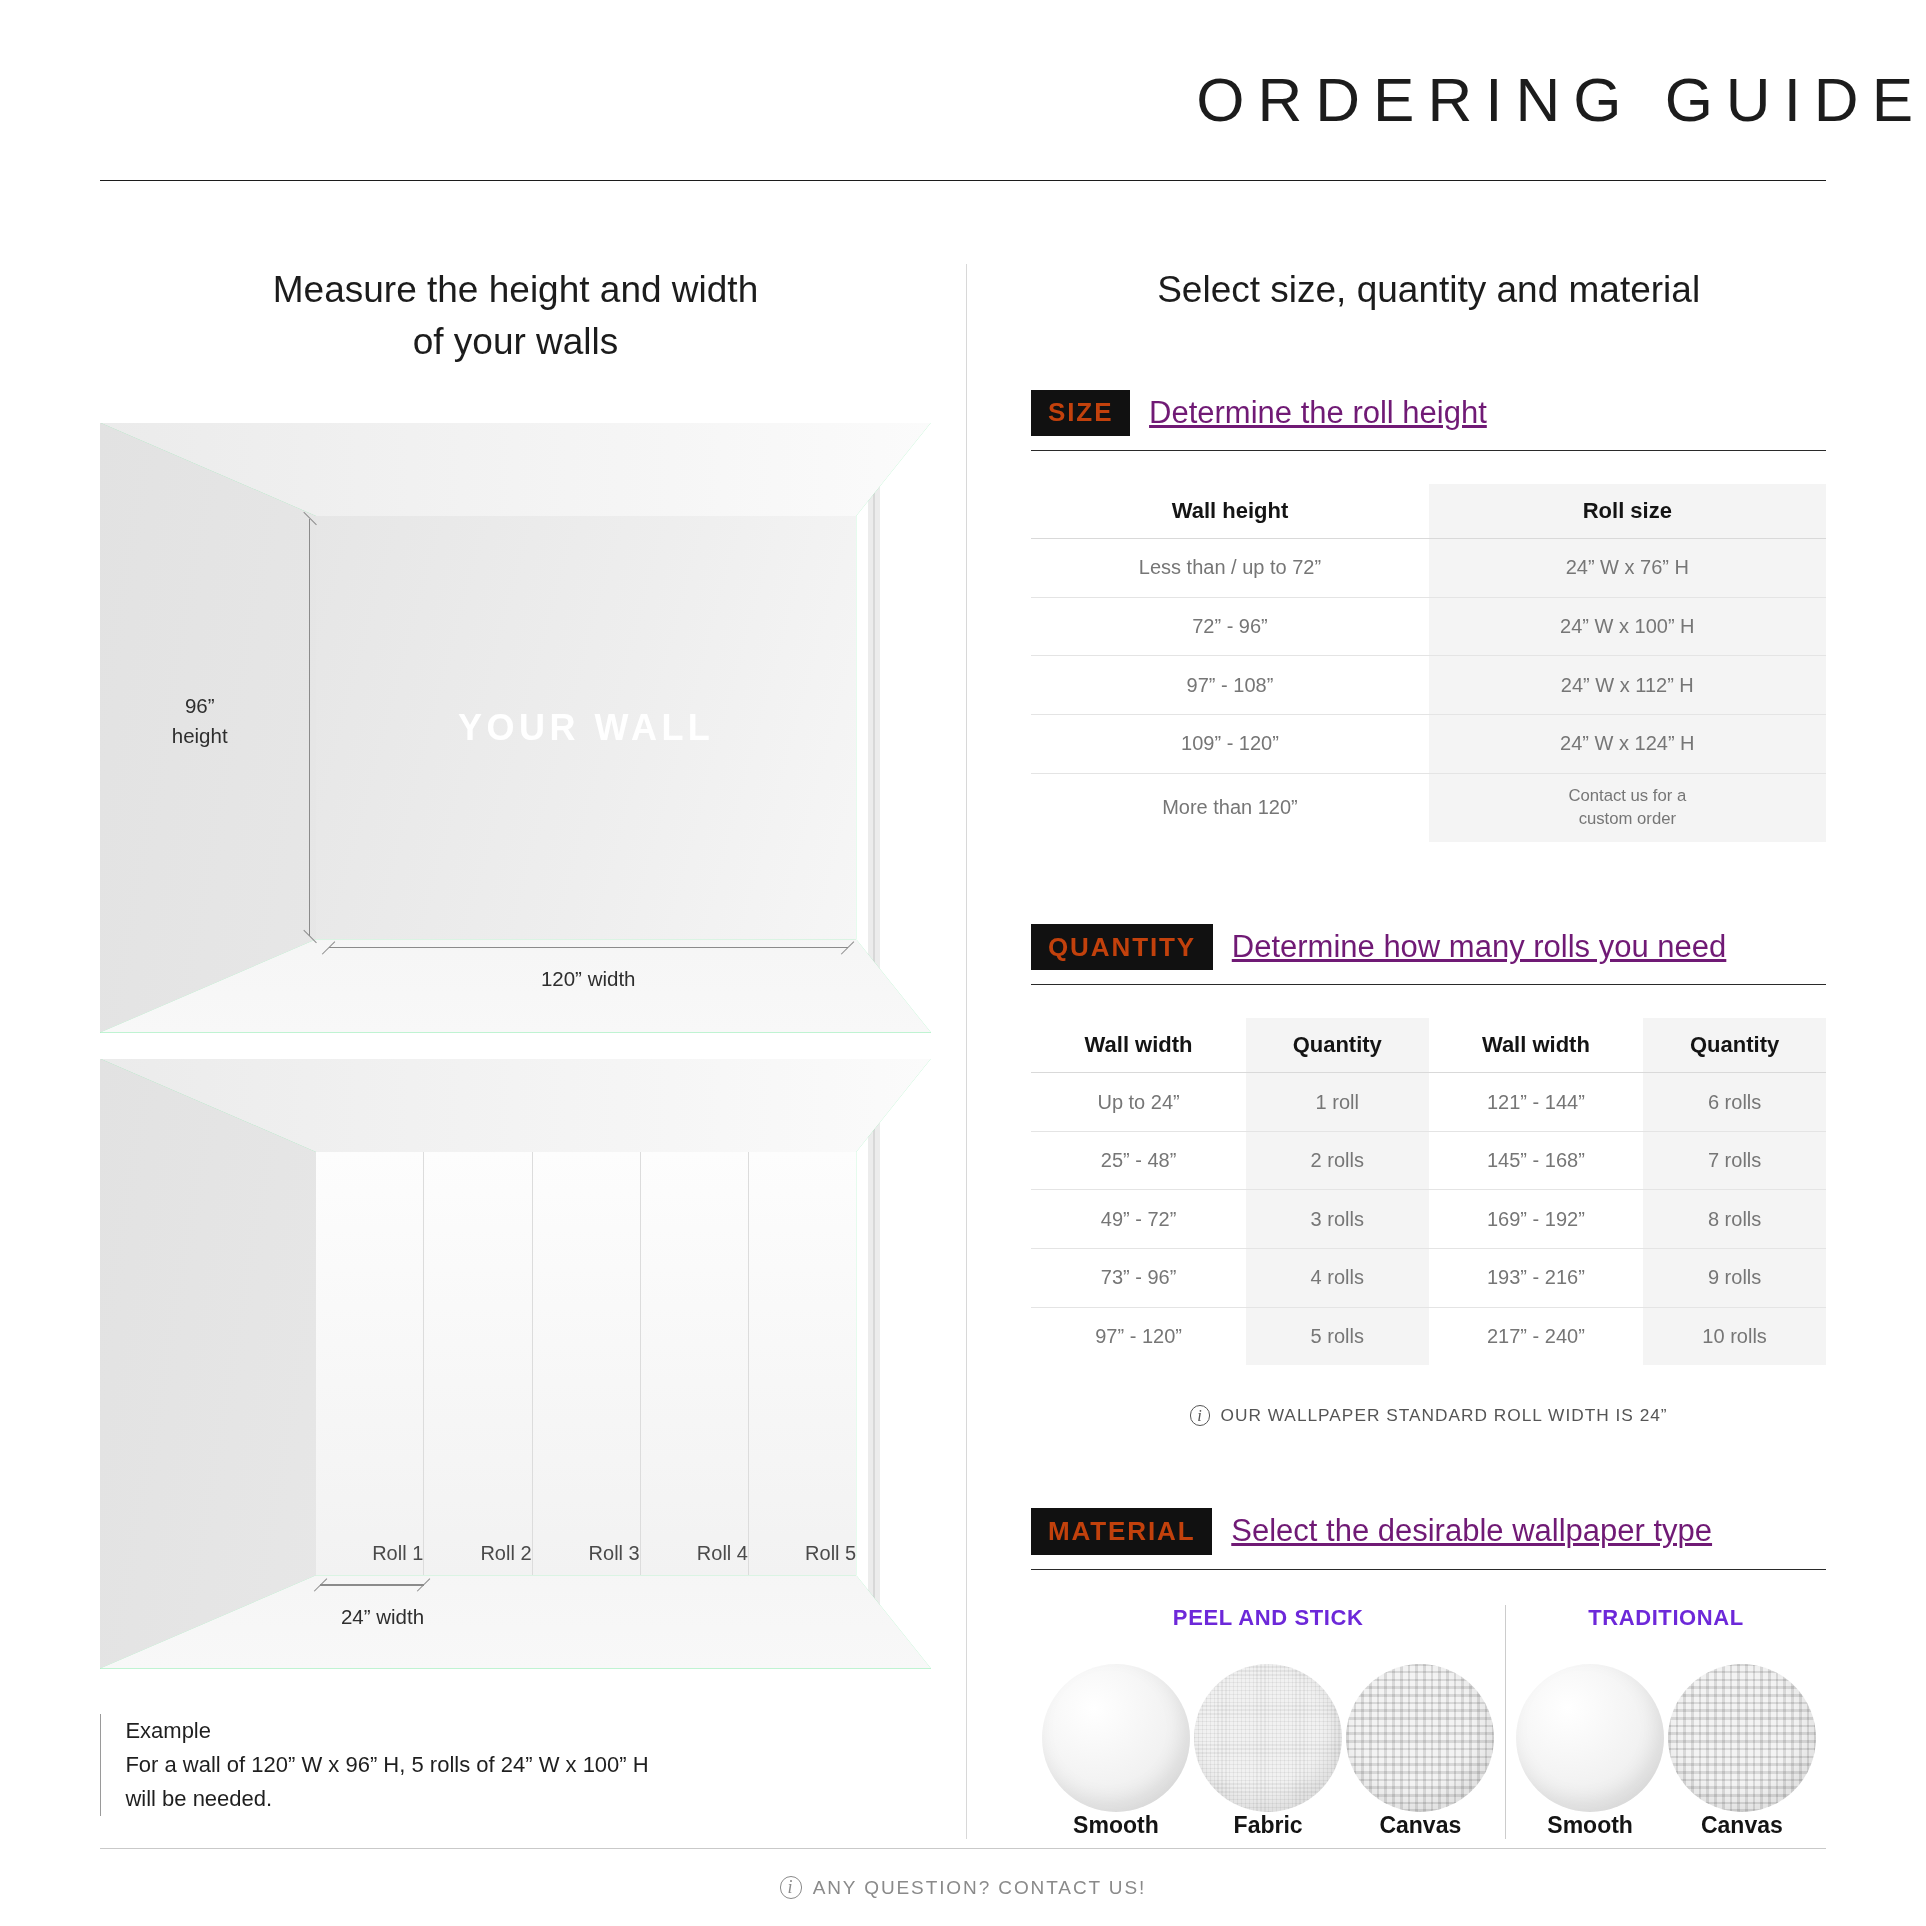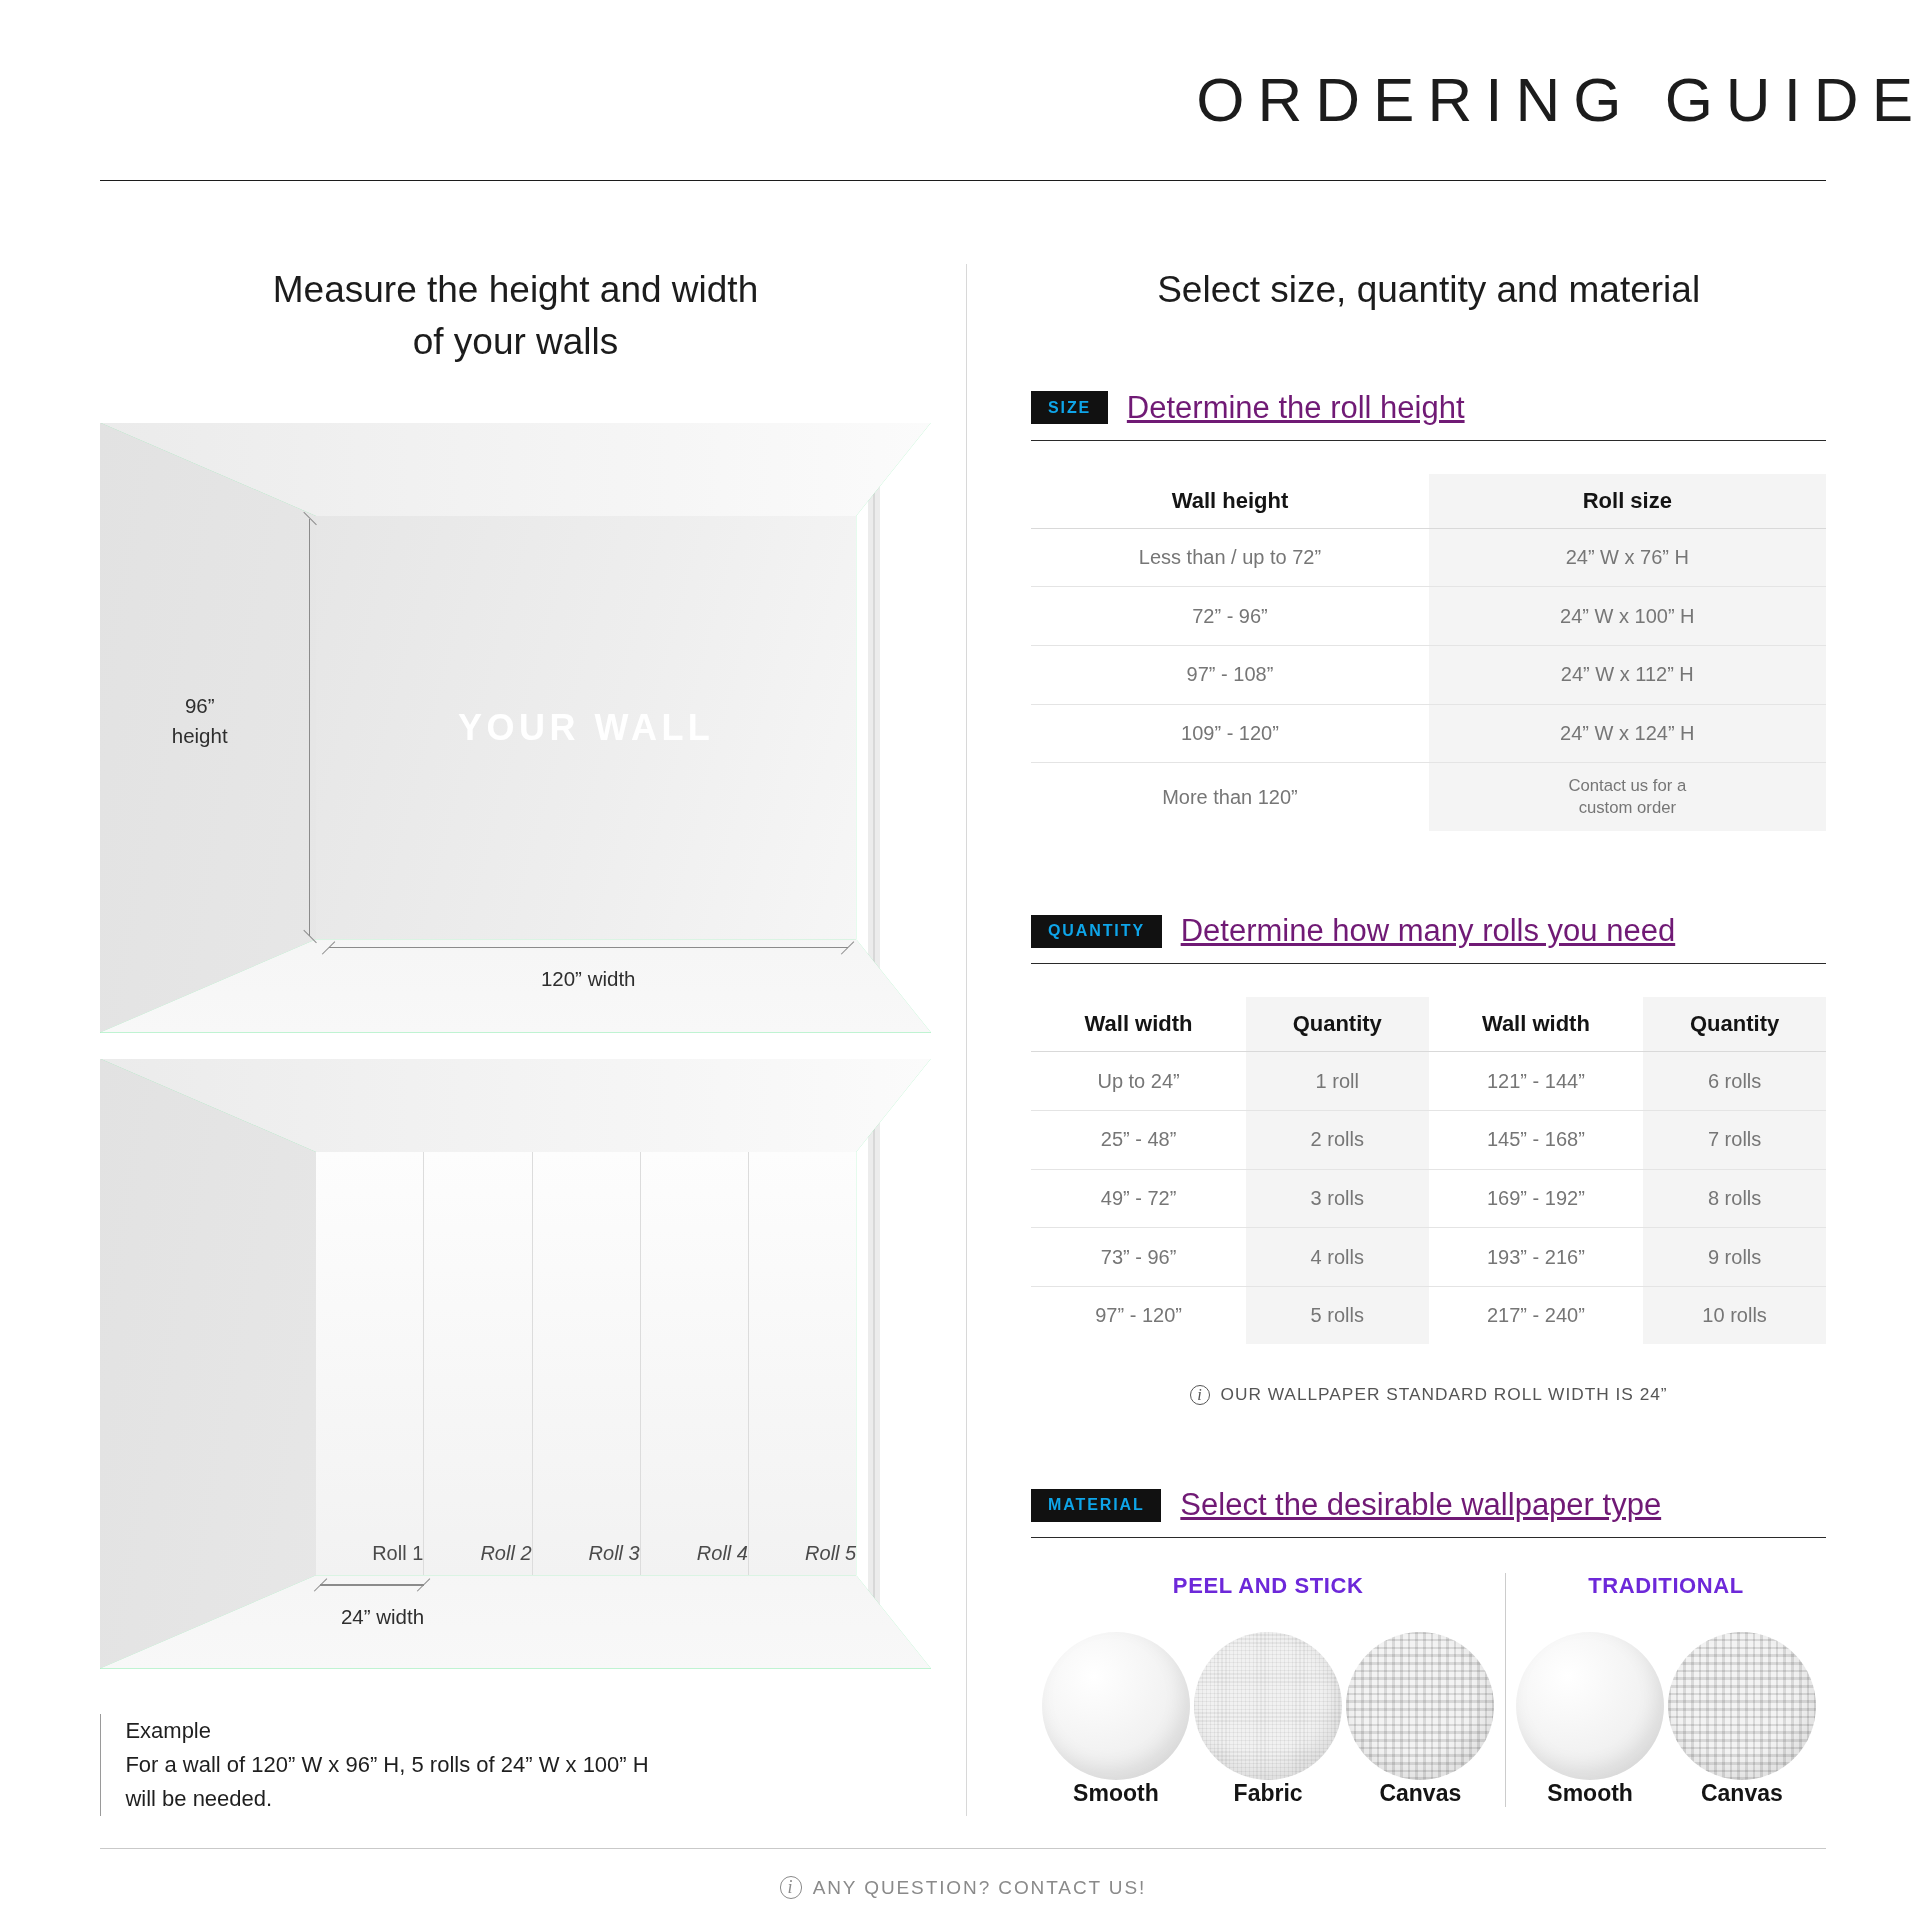--- a/index.html
+++ b/index.html
@@ -33,21 +33,21 @@
   .windowwall { clip-path: polygon(91% 15.3%, 100% 0, 100% 100%, 91% 84.7%);
     background: repeating-linear-gradient(90deg, #ffffff 0 53px, #ececec 53px 58px, #d8d8d8 58px 60px, #ececec 60px 65px); }
   .mainwall { position: absolute; left: 26%; top: 15.3%; width: 65%; height: 69.4%;
     background: linear-gradient(105deg, #e6e6e6 0%, #eeeeee 55%, #f6f6f6 100%);
     display: flex; align-items: center; justify-content: center; }
   .wall-text { color: #ffffff; font-weight: bold; font-size: 36px; letter-spacing: 4.5px; }
 
   .rolls { position: absolute; left: 26%; top: 15.3%; width: 65%; height: 69.4%; display: flex; }
   .roll { flex: 1; background: linear-gradient(180deg, #fdfdfd, #f2f2f2);
     display: flex; align-items: flex-end; justify-content: flex-end; padding-bottom: 10.3px; }
-  .roll + .roll { border-left: 1.9px solid #dcdcdc; font-style: italic; }
+  .roll + .roll { border-left: 1.9px solid #dcdcdc; }
   .roll span { font-size: 20px; color: #4a4a4a; }
 
   .dim-v { position: absolute; left: calc(26% - 7px); top: 15.8%; height: 68.4%; width: 1.3px; background: #8b8b8b; }
   .dim-v::before, .dim-v::after { content: ""; position: absolute; left: -8.3px; width: 18px; height: 1.3px; background: #8b8b8b; transform: rotate(45deg); }
   .dim-v::before { top: -0.6px; } .dim-v::after { bottom: -0.6px; }
 
   .dim-h { position: absolute; height: 1.3px; background: #8b8b8b; }
   .dim-h::before, .dim-h::after { content: ""; position: absolute; top: -8.3px; width: 1.3px; height: 18px; background: #8b8b8b; transform: rotate(45deg); }
   .dim-h::before { left: -0.6px; } .dim-h::after { right: -0.6px; }
   .dim-h1 { left: 27.5%; width: 62.5%; top: calc(84.7% + 7.7px); }
@@ -59,21 +59,21 @@
   .width-label2 { left: 24%; width: 20%; top: 89.6%; }
 
   
   .example { margin-top: 45px; border-left: 1.9px solid #9a9a9a; padding-left: 24.4px; font-size: 22px; line-height: 1.55; color: #1f1f1f; }
 
   
   .section-size { margin-top: 0; }
   .section { margin-top: 0; }
   .section + .section { margin-top: 82px; }
   .section-header { display: flex; align-items: center; gap: 19px; border-bottom: 1.9px solid #2a2a2a; padding-bottom: 14px; }
-  .badge { background: #111111; color: #0ea5e9; font-weight: bold; font-size: 16px; letter-spacing: 1.9px; padding: 7.7px 16.7px; }
+  .badge { background: #111111; color: #c2410c; font-weight: bold; font-size: 26px; letter-spacing: 1.9px; padding: 7.7px 16.7px; }
   .section-title { font-size: 31px; color: #701a75; text-decoration: underline; }
 
   table { border-collapse: collapse; width: 100%; margin-top: 33px; }
   th { font-size: 22px; font-weight: 700; color: #141414; padding: 14px 6.4px; text-align: center; border-bottom: 1.3px solid #d9d9d9; }
   td { font-size: 20px; color: #767676; text-align: center; padding: 17.3px 6.4px; border-bottom: 1.3px solid #e4e4e4; }
   tbody tr:last-child td { border-bottom: none; }
   .shade { background: #f4f4f4; }
   td.small { font-size: 16.7px; line-height: 1.35; padding: 11.6px 6.4px; }
 
   .note { display: flex; align-items: center; justify-content: center; gap: 10.3px; margin-top: 40px; font-size: 17.3px; letter-spacing: 1px; color: #555555; }

